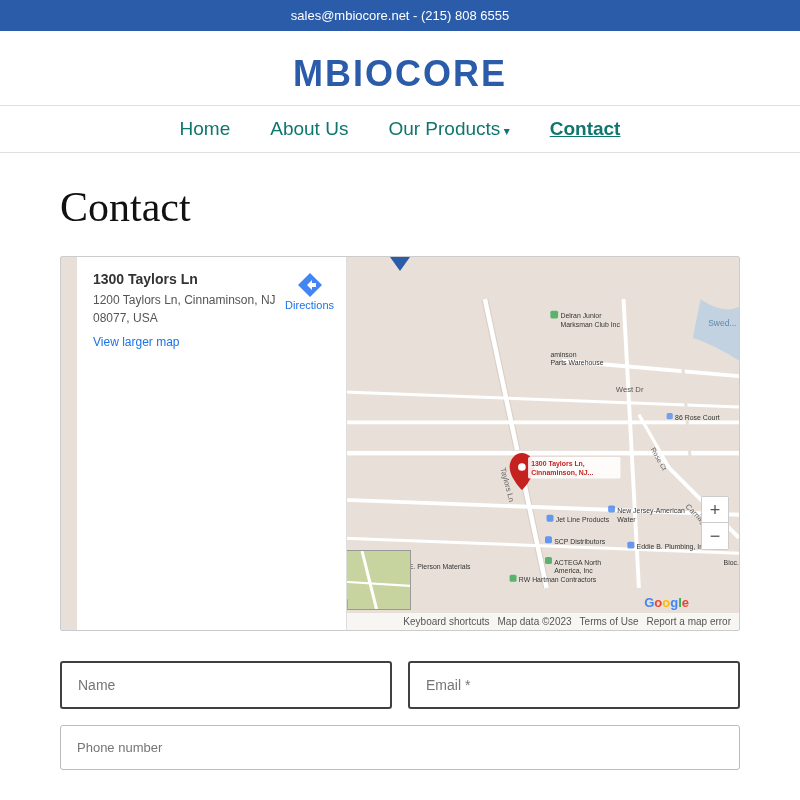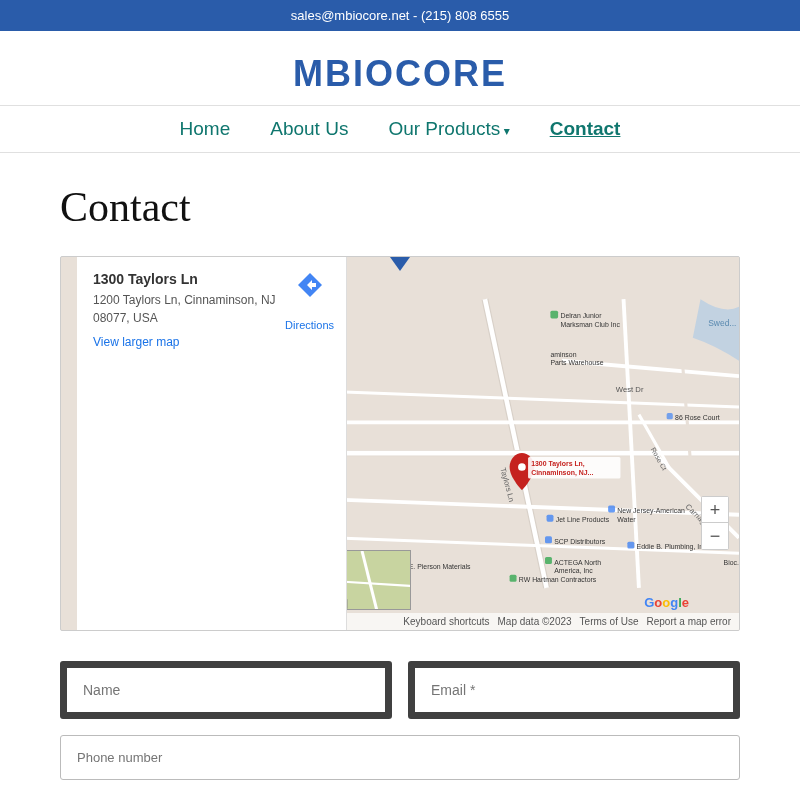--- a/index.html
+++ b/index.html
@@ -200,21 +200,21 @@
     .google-logo span:nth-child(6) { color: #EA4335; }
 
     
     .form-row {
       display: flex;
       gap: 16px;
       margin-bottom: 16px;
     }
     .form-field {
       flex: 1;
-      border: 7px solid #404040;
+      border: 2px solid #404040;
       border-radius: 3px;
       padding: 14px 16px;
       font-size: 14px;
       font-family: Arial, sans-serif;
       color: #888;
       outline: none;
     }
     .form-field-full {
       width: 100%;
       border: 1px solid #bbb;
@@ -274,21 +274,21 @@
   <div class="map-container">
 
     <div class="map-triangle"></div>
 
     <div class="map-info-panel">
       <div class="address-title">1300 Taylors Ln</div>
       <div class="address-text">1200 Taylors Ln, Cinnaminson, NJ</div>
       <div class="address-text">08077, USA</div>
       <a href="#" class="view-larger">View larger map</a>
 
-      <div style="position:absolute; top:14px; right:12px; display:flex; flex-direction:column; align-items:center;gap:20px;">
+      <div style="position:absolute; top:14px; right:12px; display:flex; flex-direction:column; align-items:center;">
         <svg width="28" height="28" viewBox="0 0 28 28">
           <path d="M14 2 L26 14 L14 26 L2 14 Z" fill="#4285F4"></path>
           <path d="M11 14 L16 9 L16 12 L20 12 L20 16 L16 16 L16 19 Z" fill="white"></path>
         </svg>
         <span style="font-size:11px;color:#1a73e8;font-family:Arial,sans-serif;cursor:pointer;">Directions</span>
       </div>
     </div>
 
     <div class="map-visual">
       <svg class="map-svg" viewBox="0 0 530 375" xmlns="http://www.w3.org/2000/svg">

